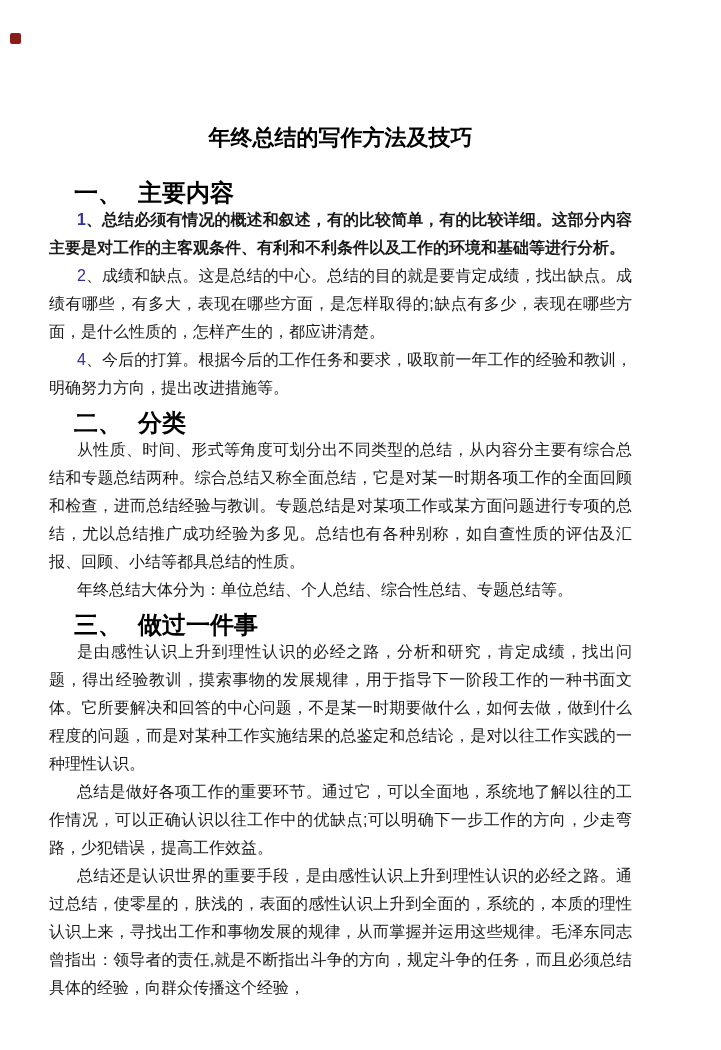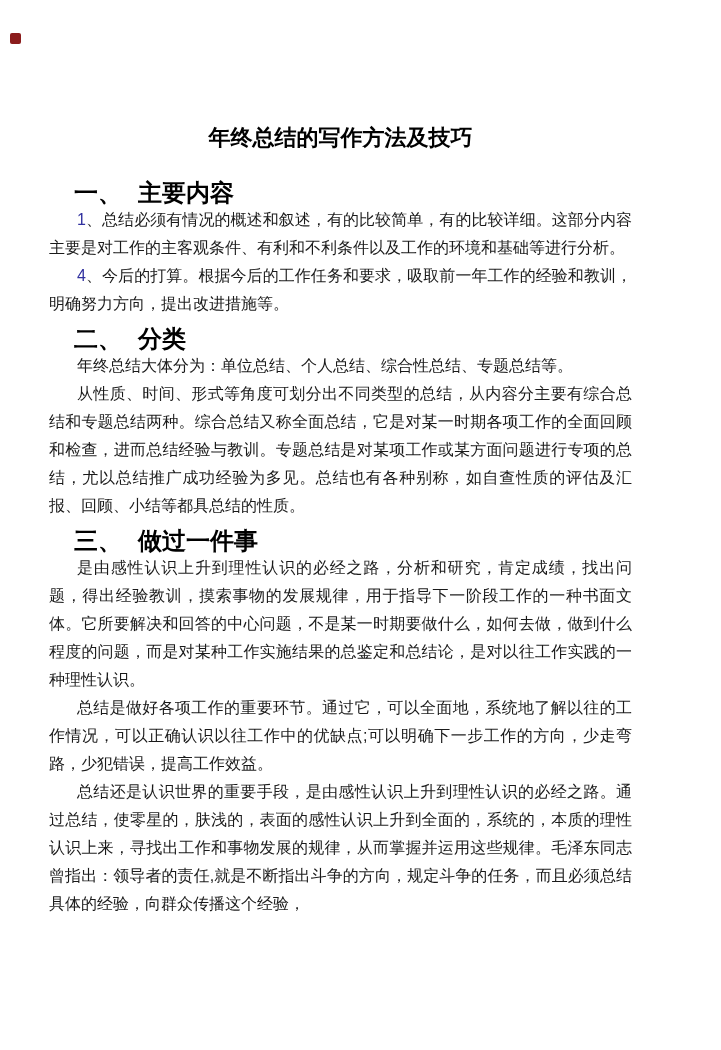--- a/index.html
+++ b/index.html
@@ -49,21 +49,21 @@
     font-size: 16px;
     line-height: 28px;
     margin: 0;
     text-align: justify;
     text-indent: 28px;
     word-break: break-all;
   }
   .p-num { color: #31319f; }
   
   .h1  { margin-top: 27px; }
-  .p11 { margin-top: 12px; }
+  .p11 { margin-top: 12px; font-weight: bold; }
   .p12 { margin-top: 4px; }
   .p13 { margin-top: 0; }
   .p14 { margin-top: 10px; }
   .h2  { margin-top: 8px; }
   .p21 { margin-top: 14px; }
   .p22 { margin-top: 8px; }
   .h3  { margin-top: 8px; }
   .p31 { margin-top: 14px; }
   .p32 { margin-top: 0; }
   .p33 { margin-top: 0; }
@@ -74,27 +74,28 @@
 <div class="corner-mark" style="background: rgb(139, 28, 28);"></div>
 
 <div class="doc">
 
   <h1 class="doc-title">年终总结的写作方法及技巧</h1>
 
   <h2 class="sec-heading h1">
     <span class="sec-num">一、</span><span>主要内容</span>
   </h2>
   <p class="para p11"><span class="p-num" style="color: rgb(49, 49, 159);">1</span><span>、总结必须有情况的概述和叙述，有的比较简单，有的比较详细。这部分内容主要是对工作的主客观条件、有利和不利条件以及工作的环境和基础等进行分析。</span></p>
+  <p class="para p12"><span class="p-num" style="color: rgb(49, 49, 159);">2</span><span>、成绩和缺点。这是总结的中心。总结的目的就是要肯定成绩，找出缺点。成绩有哪些，有多大，表现在哪些方面，是怎样取得的;缺点有多少，表现在哪些方面，是什么性质的，怎样产生的，都应讲清楚。</span></p>
   <p class="para p14"><span class="p-num" style="color: rgb(49, 49, 159);">4</span><span>、今后的打算。根据今后的工作任务和要求，吸取前一年工作的经验和教训，明确努力方向，提出改进措施等。</span></p>
 
   <h2 class="sec-heading h2">
     <span class="sec-num">二、</span><span>分类</span>
   </h2>
+  <p class="para p22"><span>从性质、时间、形式等角度可划分出不同类型的总结，从内容分主要有综合总结和专题总结两种。综合总结又称全面总结，它是对某一时期各项工作的全面回顾和检查，进而总结经验与教训。专题总结是对某项工作或某方面问题进行专项的总结，尤以总结推广成功经验为多见。总结也有各种别称，如自查性质的评估及汇报、回顾、小结等都具总结的性质。</span></p>
   <p class="para p21"><span>年终总结大体分为：单位总结、个人总结、综合性总结、专题总结等。</span></p>
-  <p class="para p22"><span>从性质、时间、形式等角度可划分出不同类型的总结，从内容分主要有综合总结和专题总结两种。综合总结又称全面总结，它是对某一时期各项工作的全面回顾和检查，进而总结经验与教训。专题总结是对某项工作或某方面问题进行专项的总结，尤以总结推广成功经验为多见。总结也有各种别称，如自查性质的评估及汇报、回顾、小结等都具总结的性质。</span></p>
 
   <h2 class="sec-heading h3">
     <span class="sec-num">三、</span><span>做过一件事</span>
   </h2>
   <p class="para p31"><span>是由感性认识上升到理性认识的必经之路，分析和研究，肯定成绩，找出问题，得出经验教训，摸索事物的发展规律，用于指导下一阶段工作的一种书面文体。它所要解决和回答的中心问题，不是某一时期要做什么，如何去做，做到什么程度的问题，而是对某种工作实施结果的总鉴定和总结论，是对以往工作实践的一种理性认识。</span></p>
   <p class="para p32"><span>总结是做好各项工作的重要环节。通过它，可以全面地，系统地了解以往的工作情况，可以正确认识以往工作中的优缺点;可以明确下一步工作的方向，少走弯路，少犯错误，提高工作效益。</span></p>
   <p class="para p33"><span>总结还是认识世界的重要手段，是由感性认识上升到理性认识的必经之路。通过总结，使零星的，肤浅的，表面的感性认识上升到全面的，系统的，本质的理性认识上来，寻找出工作和事物发展的规律，从而掌握并运用这些规律。毛泽东同志曾指出：领导者的责任,就是不断指出斗争的方向，规定斗争的任务，而且必须总结具体的经验，向群众传播这个经验，</span></p>
 
 </div>
 

